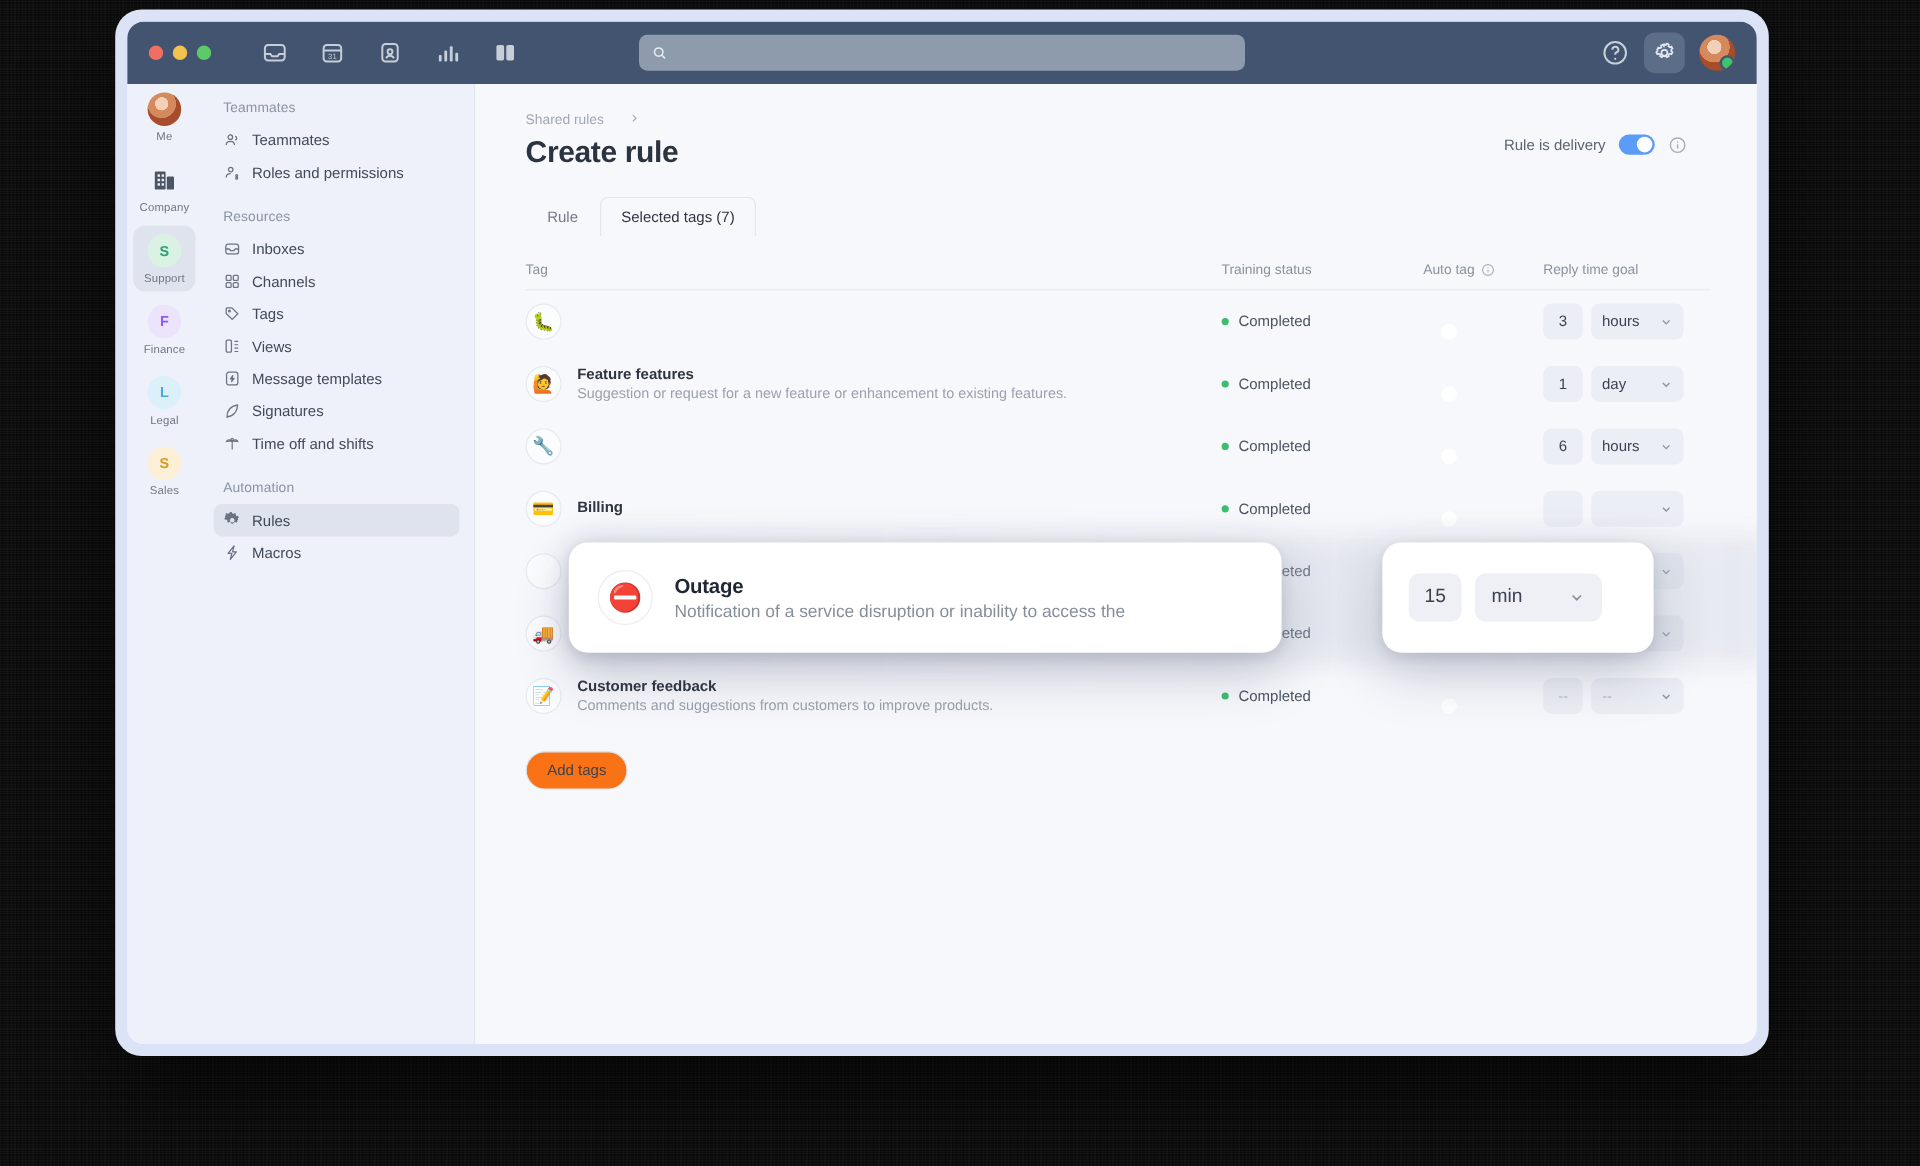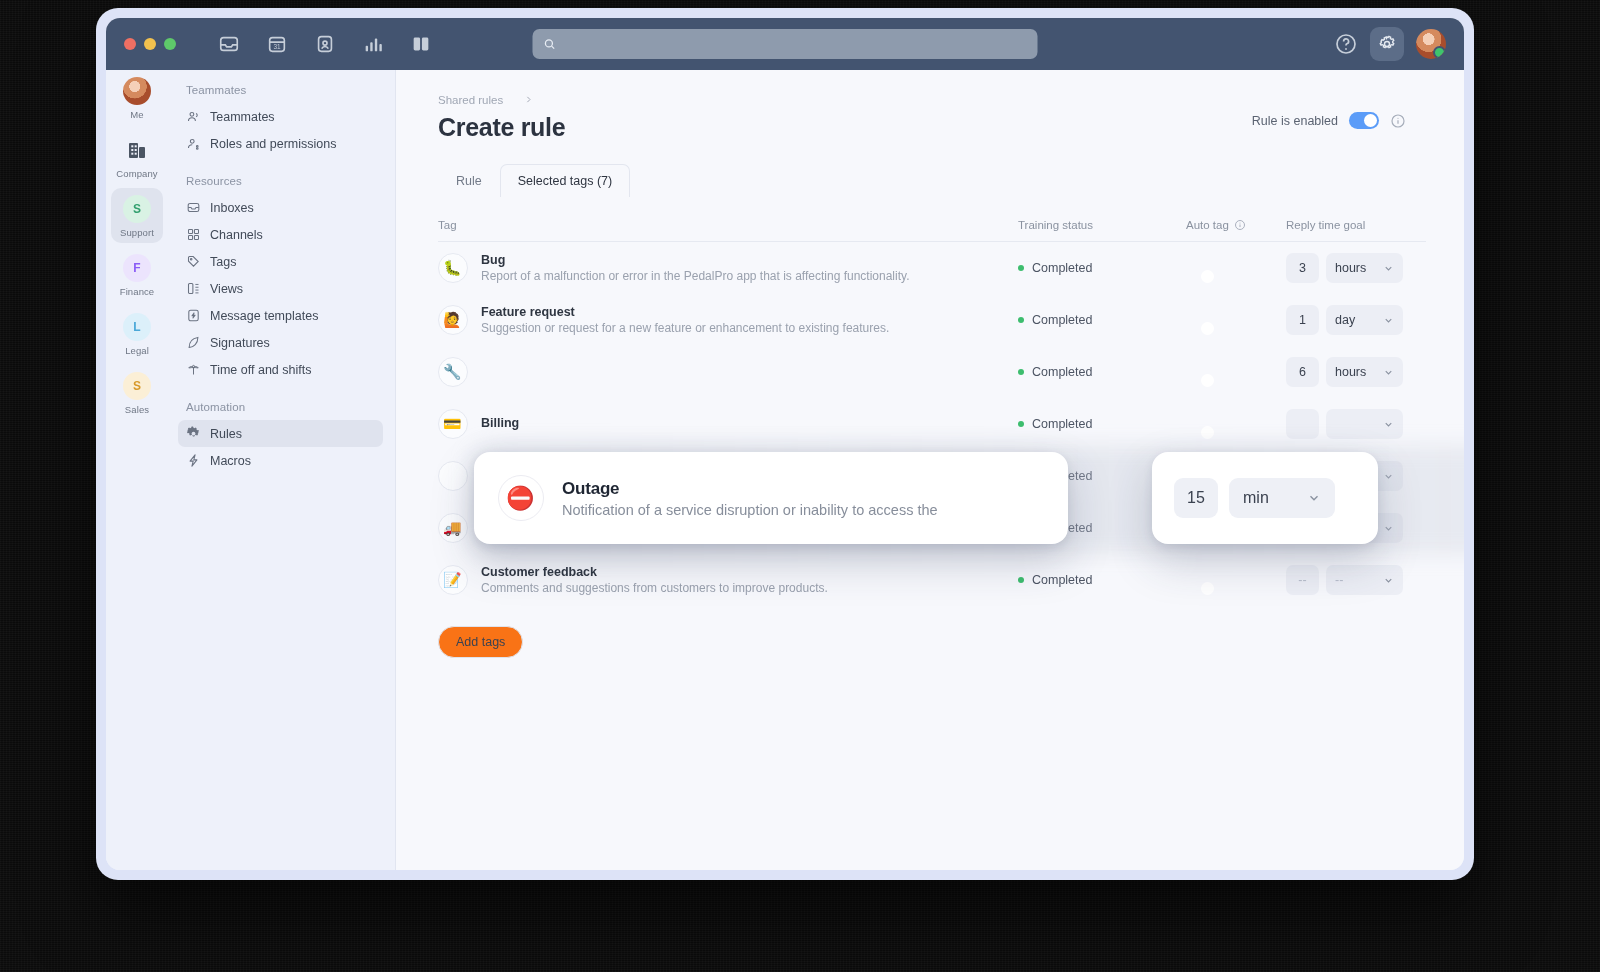--- a/index.html
+++ b/index.html
@@ -537,21 +537,21 @@
           <span>
             <svg viewBox="0 0 24 24" fill="none" stroke="currentColor" stroke-width="2.6">
                 <path d="M9 5l7 7-7 7"></path>
               </svg>
           </span>
         </div>
 
         <div class="page-title">Create rule</div>
 
         <div class="head-right">
-          <span class="hr-lab">Rule is enabled</span>
+          <span class="hr-lab">Rule is delivery</span>
           <span class="toggle"></span>
           <span class="info-ico">
             <svg viewBox="0 0 24 24" fill="none" stroke="currentColor" stroke-width="1.8">
               <circle cx="12" cy="12" r="9"></circle>
                 <path d="M12 11v5.2"></path>
                 <circle cx="12" cy="7.9" r=".9" fill="currentColor" stroke="none"></circle>
             </svg>
           </span>
         </div>
 
@@ -573,24 +573,20 @@
                     <circle cx="12" cy="7.9" r="1" fill="currentColor" stroke="none"></circle>
                 </svg>
               </span>
             </div>
             <div class="c-reply">Reply time goal</div>
           </div>
 
           <div class="trow">
             <div class="tag-cell">
               <span class="tag-emoji">🐛</span>
-              <span>
-                <span class="tag-name" style="display:block">Bug</span>
-                <span class="tag-desc" style="display:block">Report of a malfunction or error in the PedalPro app that is affecting functionality.</span>
-              </span>
             </div>
             <div class="status-cell">
               <span class="status-dot"></span>
               <span>Completed</span>
             </div>
             <div class="auto-cell">
               <span class="toggle"></span>
             </div>
             <div class="reply-cell">
               <span class="num-box">3</span>
@@ -602,21 +598,21 @@
                     </svg>
                 </span>
               </span>
             </div>
           </div>
 
           <div class="trow">
             <div class="tag-cell">
               <span class="tag-emoji">🙋</span>
               <span>
-                <span class="tag-name" style="display:block">Feature request</span>
+                <span class="tag-name" style="display:block">Feature features</span>
                 <span class="tag-desc" style="display:block">Suggestion or request for a new feature or enhancement to existing features.</span>
               </span>
             </div>
             <div class="status-cell">
               <span class="status-dot"></span>
               <span>Completed</span>
             </div>
             <div class="auto-cell">
               <span class="toggle"></span>
             </div>

